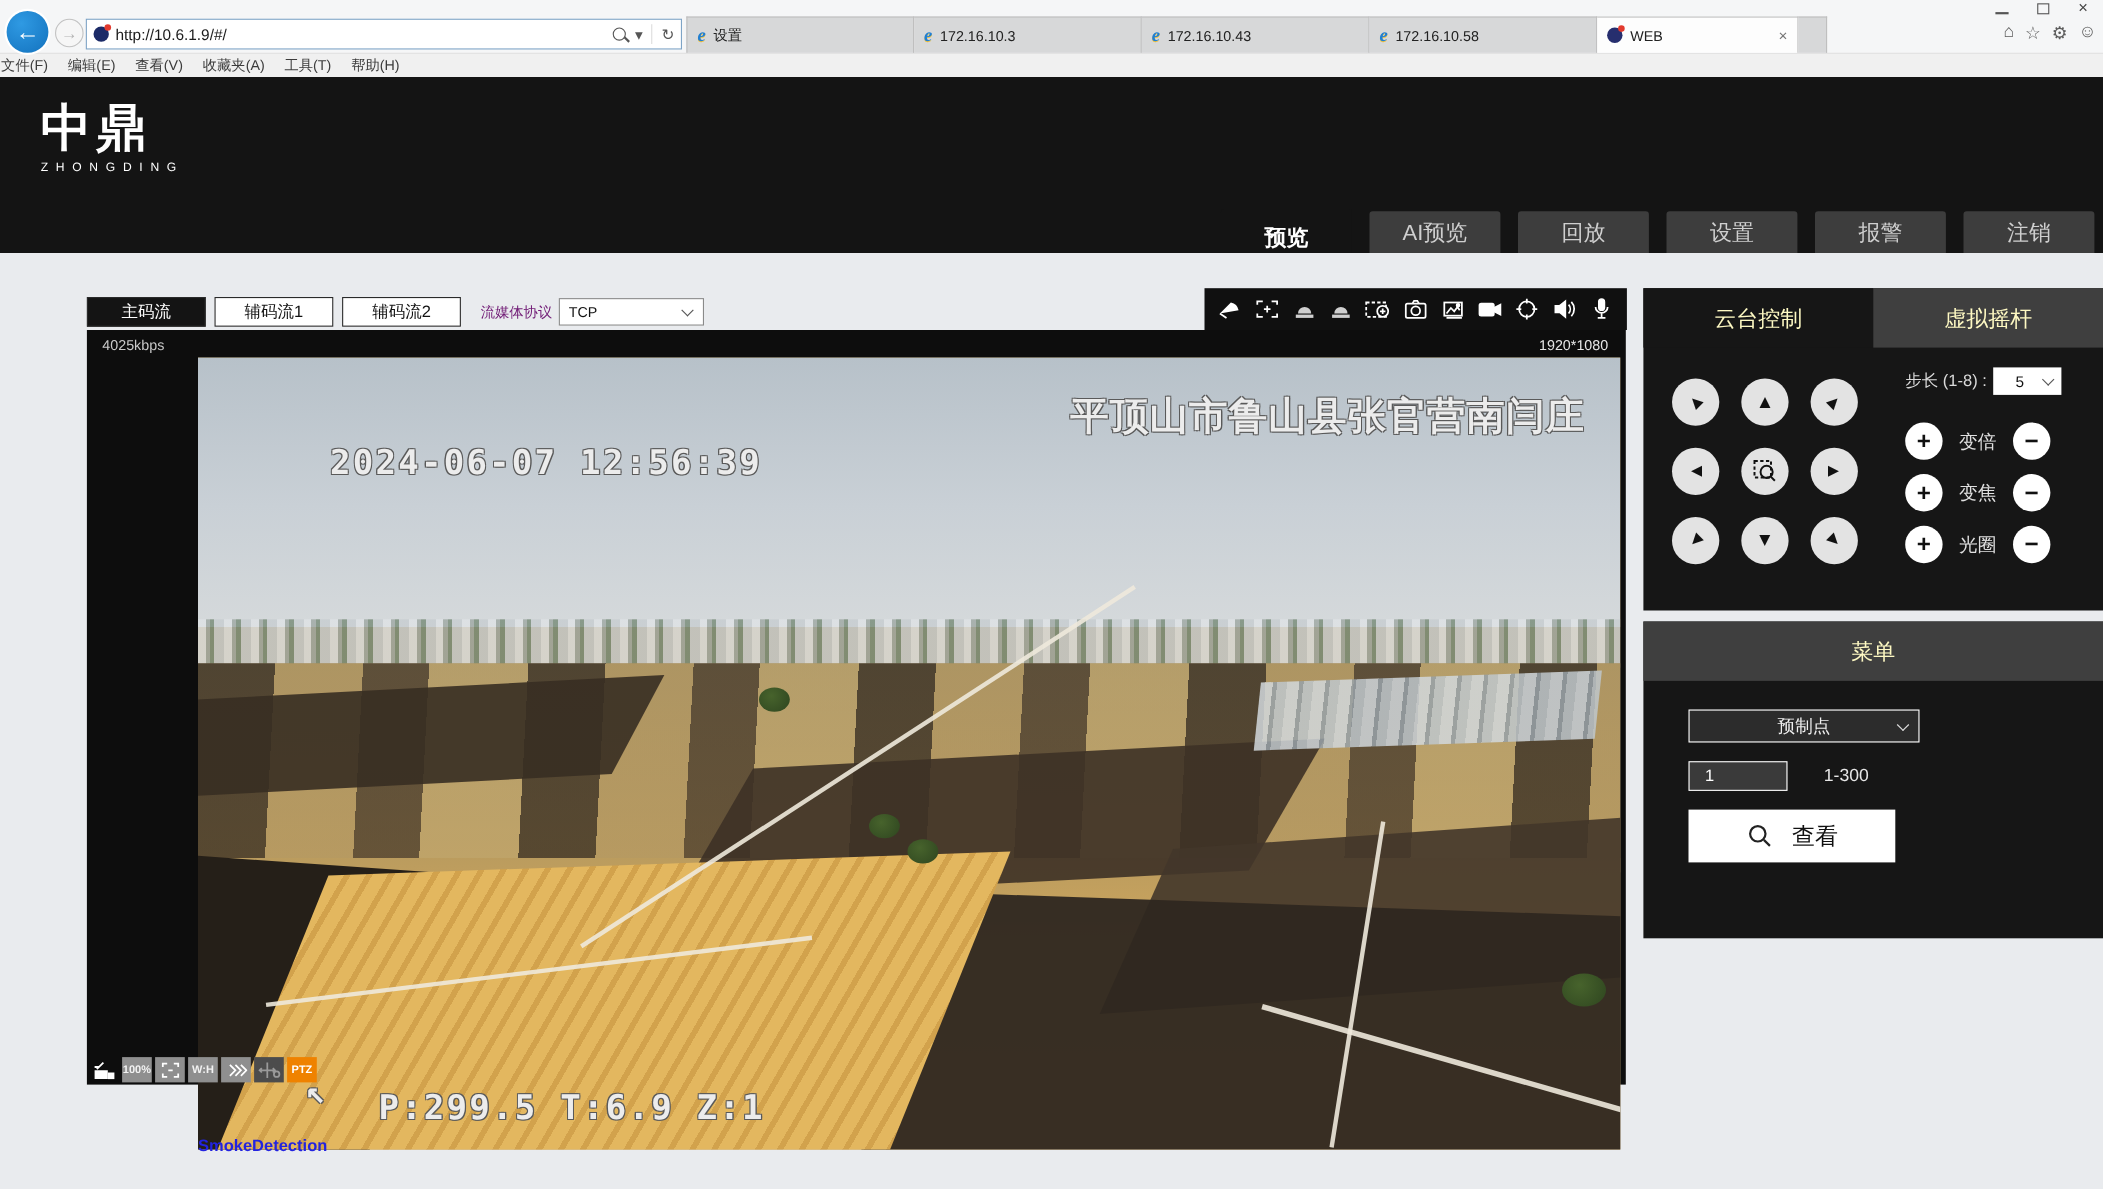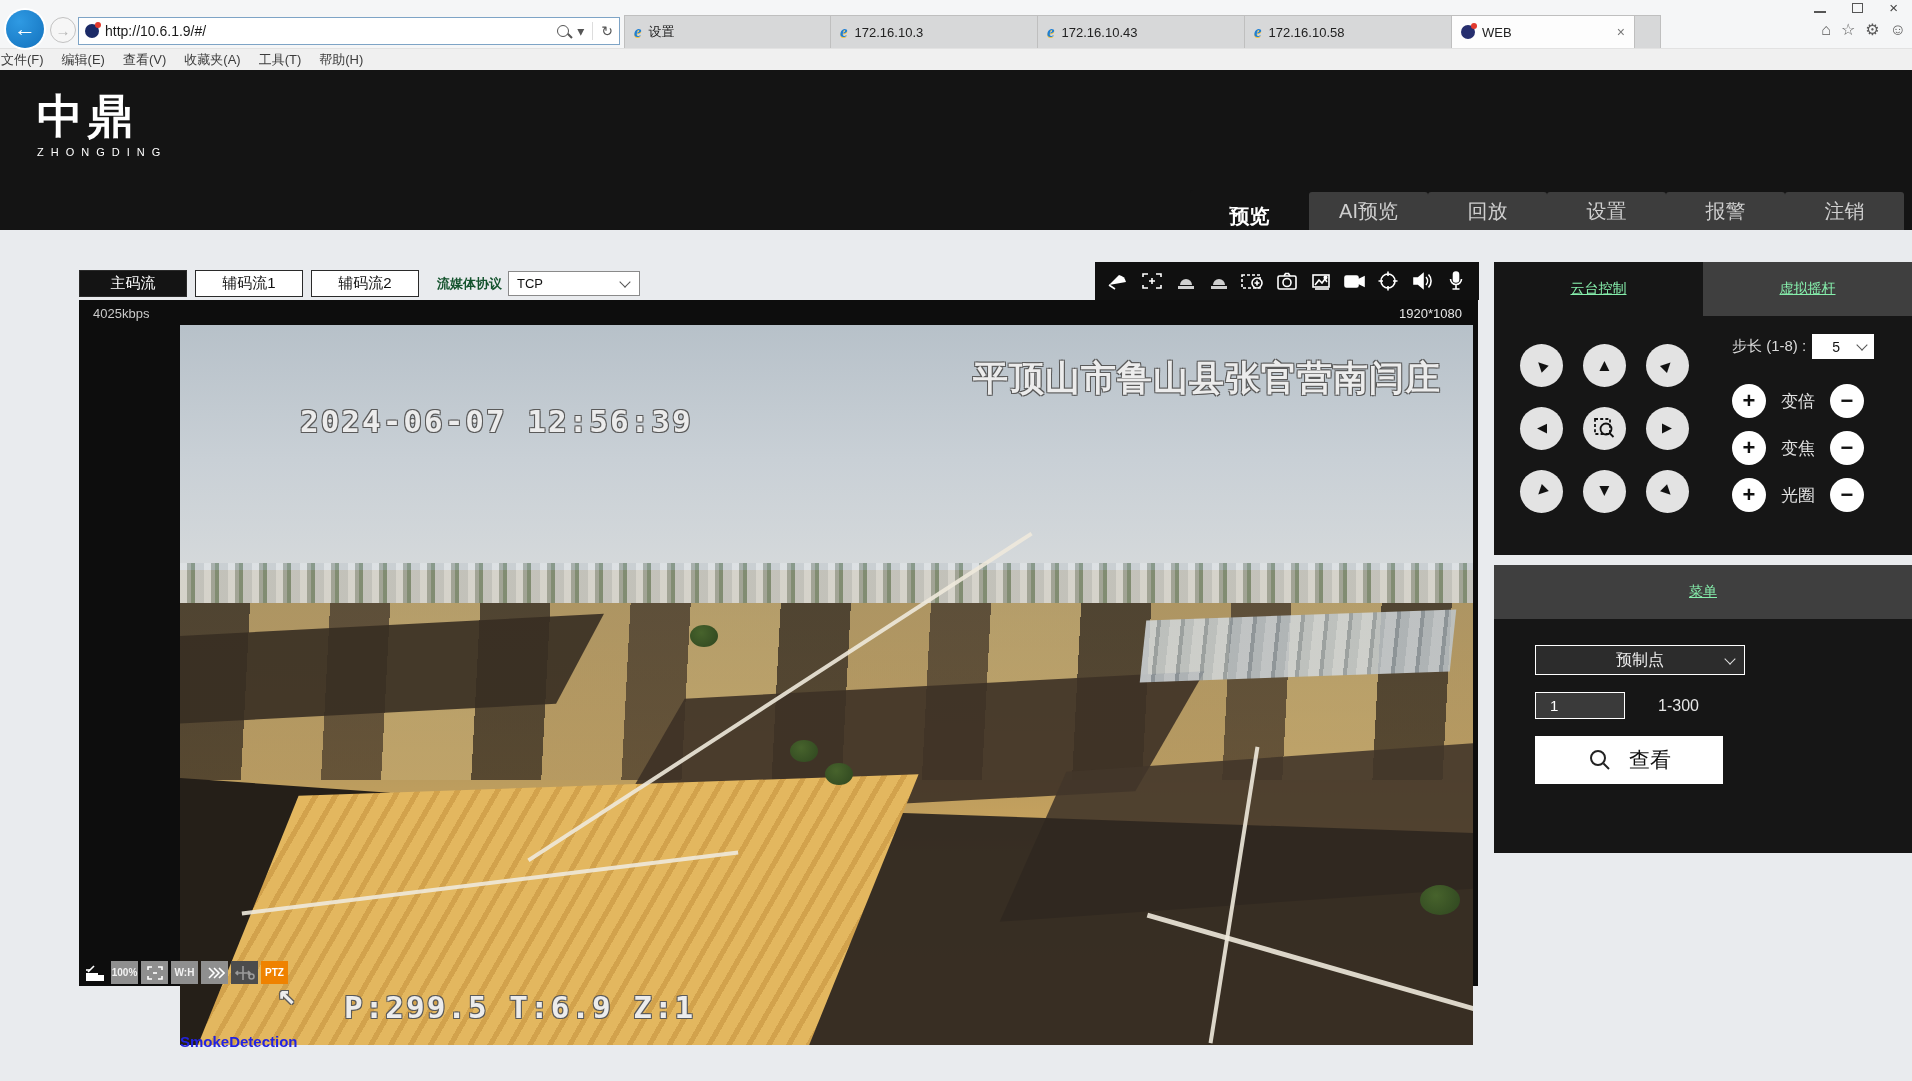--- a/index.html
+++ b/index.html
@@ -42,33 +42,33 @@
   .newtabstub { width:26px; height:33px; background:#d7d8d9; border:1px solid #bfbfbf; border-left:none; border-bottom:none; }
   .sideicons { position:absolute; right:6px; top:6px; display:flex; gap:10px; align-items:center; color:#5b5b5b; font-size:16px; z-index:2;}
   .menubar { height:22px; background:#f0f0f0; display:flex; align-items:center; gap:18px; padding-left:1px;
     font-size:13px; color:#3c3c3c; border-top:1px solid #e2e2e2; }
 
   
   .appheader { position:relative; width:100%; height:160px; background:#141414; }
   .logo { position:absolute; left:37px; top:22px; color:#fff; }
   .logo .cn { font-size:46px; font-weight:bold; letter-spacing:4px; line-height:48px; }
   .logo .en { font-size:11px; letter-spacing:7px; margin-top:6px; }
-  .navtabs { position:absolute; right:8px; bottom:-12px; display:flex; gap:0; align-items:flex-end; }
+  .navtabs { position:absolute; right:8px; bottom:-12px; display:flex; gap:16px; align-items:flex-end; }
   .navtab { width:119px; height:38px; margin-bottom:12px; background:#3d3d3d; color:#cfcfcf;
     display:flex; align-items:center; justify-content:center; font-size:20px; border-radius:3px 3px 0 0; }
   .navtab.active { height:52px; margin-bottom:0; background:#141414; color:#fff; font-weight:bold; }
 
   
   .content { position:relative; width:100%; height:851px; background:#e9ebee; }
 
   .streambar { position:absolute; left:79px; top:40px; display:flex; align-items:center; }
   .sbtn { width:108px; height:27px; border:1px solid #2a2a2a; background:#fff; color:#111;
     display:flex; align-items:center; justify-content:center; font-size:15px; margin-right:8px; }
   .sbtn.active { background:#141414; color:#fff; }
-  .protolabel { font-size:13px; color:#14532d; font-weight:bold; margin:0 6px 0 10px; }
+  .protolabel { font-size:13px; color:#701a75; font-weight:normal; margin:0 6px 0 10px; }
   .protoselect { width:132px; height:25px; background:#fff; border:1px solid #8a8a8a; display:flex;
     align-items:center; padding:0 8px; font-size:13px; color:#111; position:relative; }
   .chev { width:8px; height:8px; border-right:1.6px solid #555; border-bottom:1.6px solid #555;
     transform:rotate(45deg); position:absolute; right:10px; top:6px; }
 
   .vtoolbar { position:absolute; left:1095px; top:32px; width:384px; height:38px; background:#101010;
     display:flex; align-items:center; justify-content:space-between; padding:0 10px; }
   .ticon { width:26px; height:24px; display:flex; align-items:center; justify-content:center; }
   .ticon svg { stroke:#fff; fill:none; stroke-width:1.6; }
 
@@ -121,21 +121,21 @@
   .bic svg { stroke:#fff; fill:none; stroke-width:1.6; }
   .bic.plain { background:transparent; }
   .bic.dim { background:#4c4c4c; color:#9a9a9a; } .bic.dim svg { stroke:#9a9a9a; }
   .bic.ptz { background:#ef8200; color:#fff; }
 
   
   .panel { position:absolute; left:1494px; width:418px; background:#161616; }
   .panel1 { top:32px; height:293px; }
   .panel2 { top:335px; height:288px; }
   .ptabs { display:flex; height:54px; }
-  .ptab { flex:1; display:flex; align-items:center; justify-content:center; font-size:14px; color:#86efac; background:#3f3f3f;text-decoration:underline; }
+  .ptab { flex:1; display:flex; align-items:center; justify-content:center; font-size:20px; color:#fef9c3; background:#3f3f3f; }
   .ptab.active { background:#161616; }
   .dpad { position:absolute; left:26px; top:82px; display:grid; grid-template-columns:repeat(3,43px);
     grid-template-rows:repeat(3,43px); gap:20px; }
   .dbtn { width:43px; height:43px; border-radius:50%; background:#e3e3e3; display:flex; align-items:center;
     justify-content:center; color:#111; font-size:17px; }
   .dbtn .tri { display:inline-block; line-height:1; }
   .r-nw .tri{transform:rotate(-45deg);} .r-ne .tri{transform:rotate(45deg);}
   .r-w .tri{transform:rotate(-90deg);} .r-e .tri{transform:rotate(90deg);}
   .r-sw .tri{transform:rotate(-135deg);} .r-s .tri{transform:rotate(180deg);} .r-se .tri{transform:rotate(135deg);}
   .dcenter svg { stroke:#111; fill:none; }

